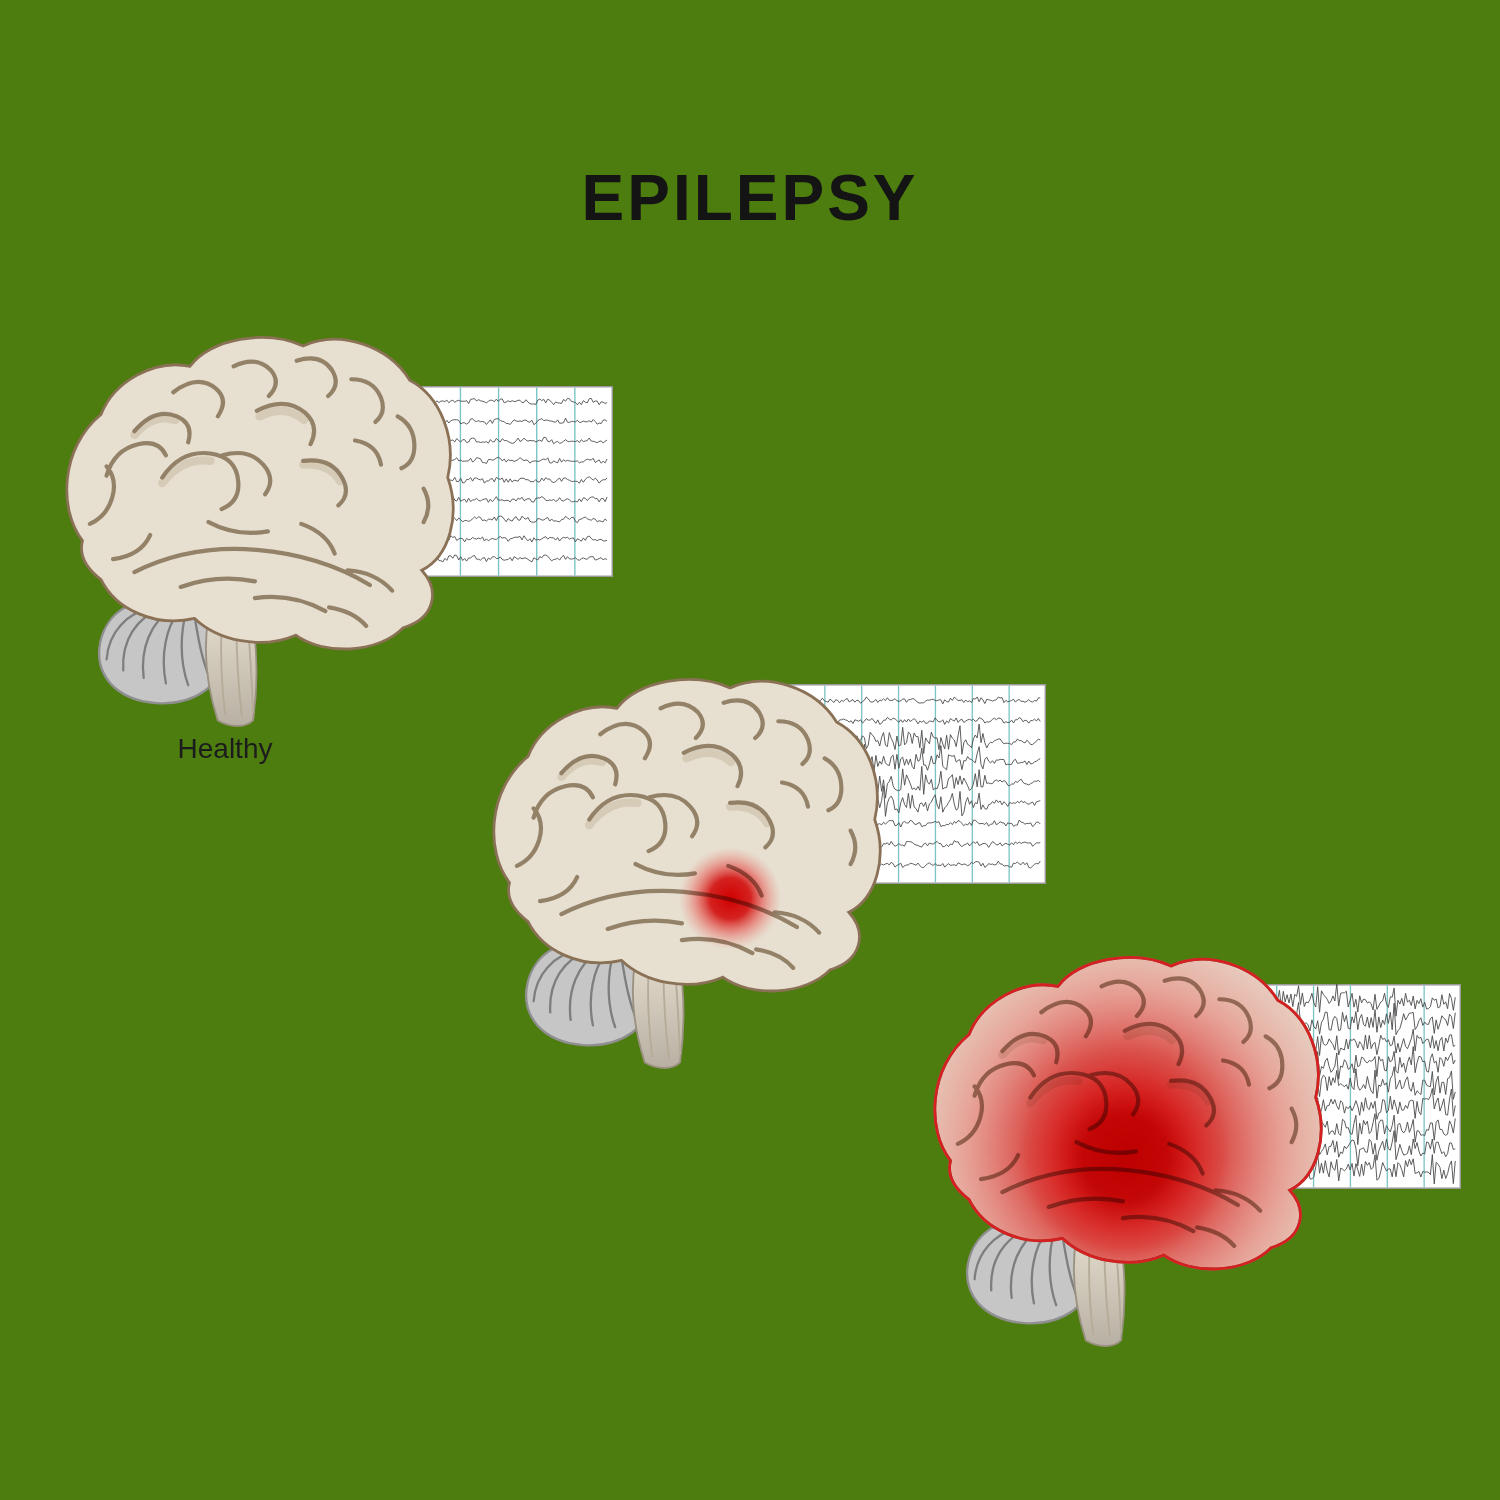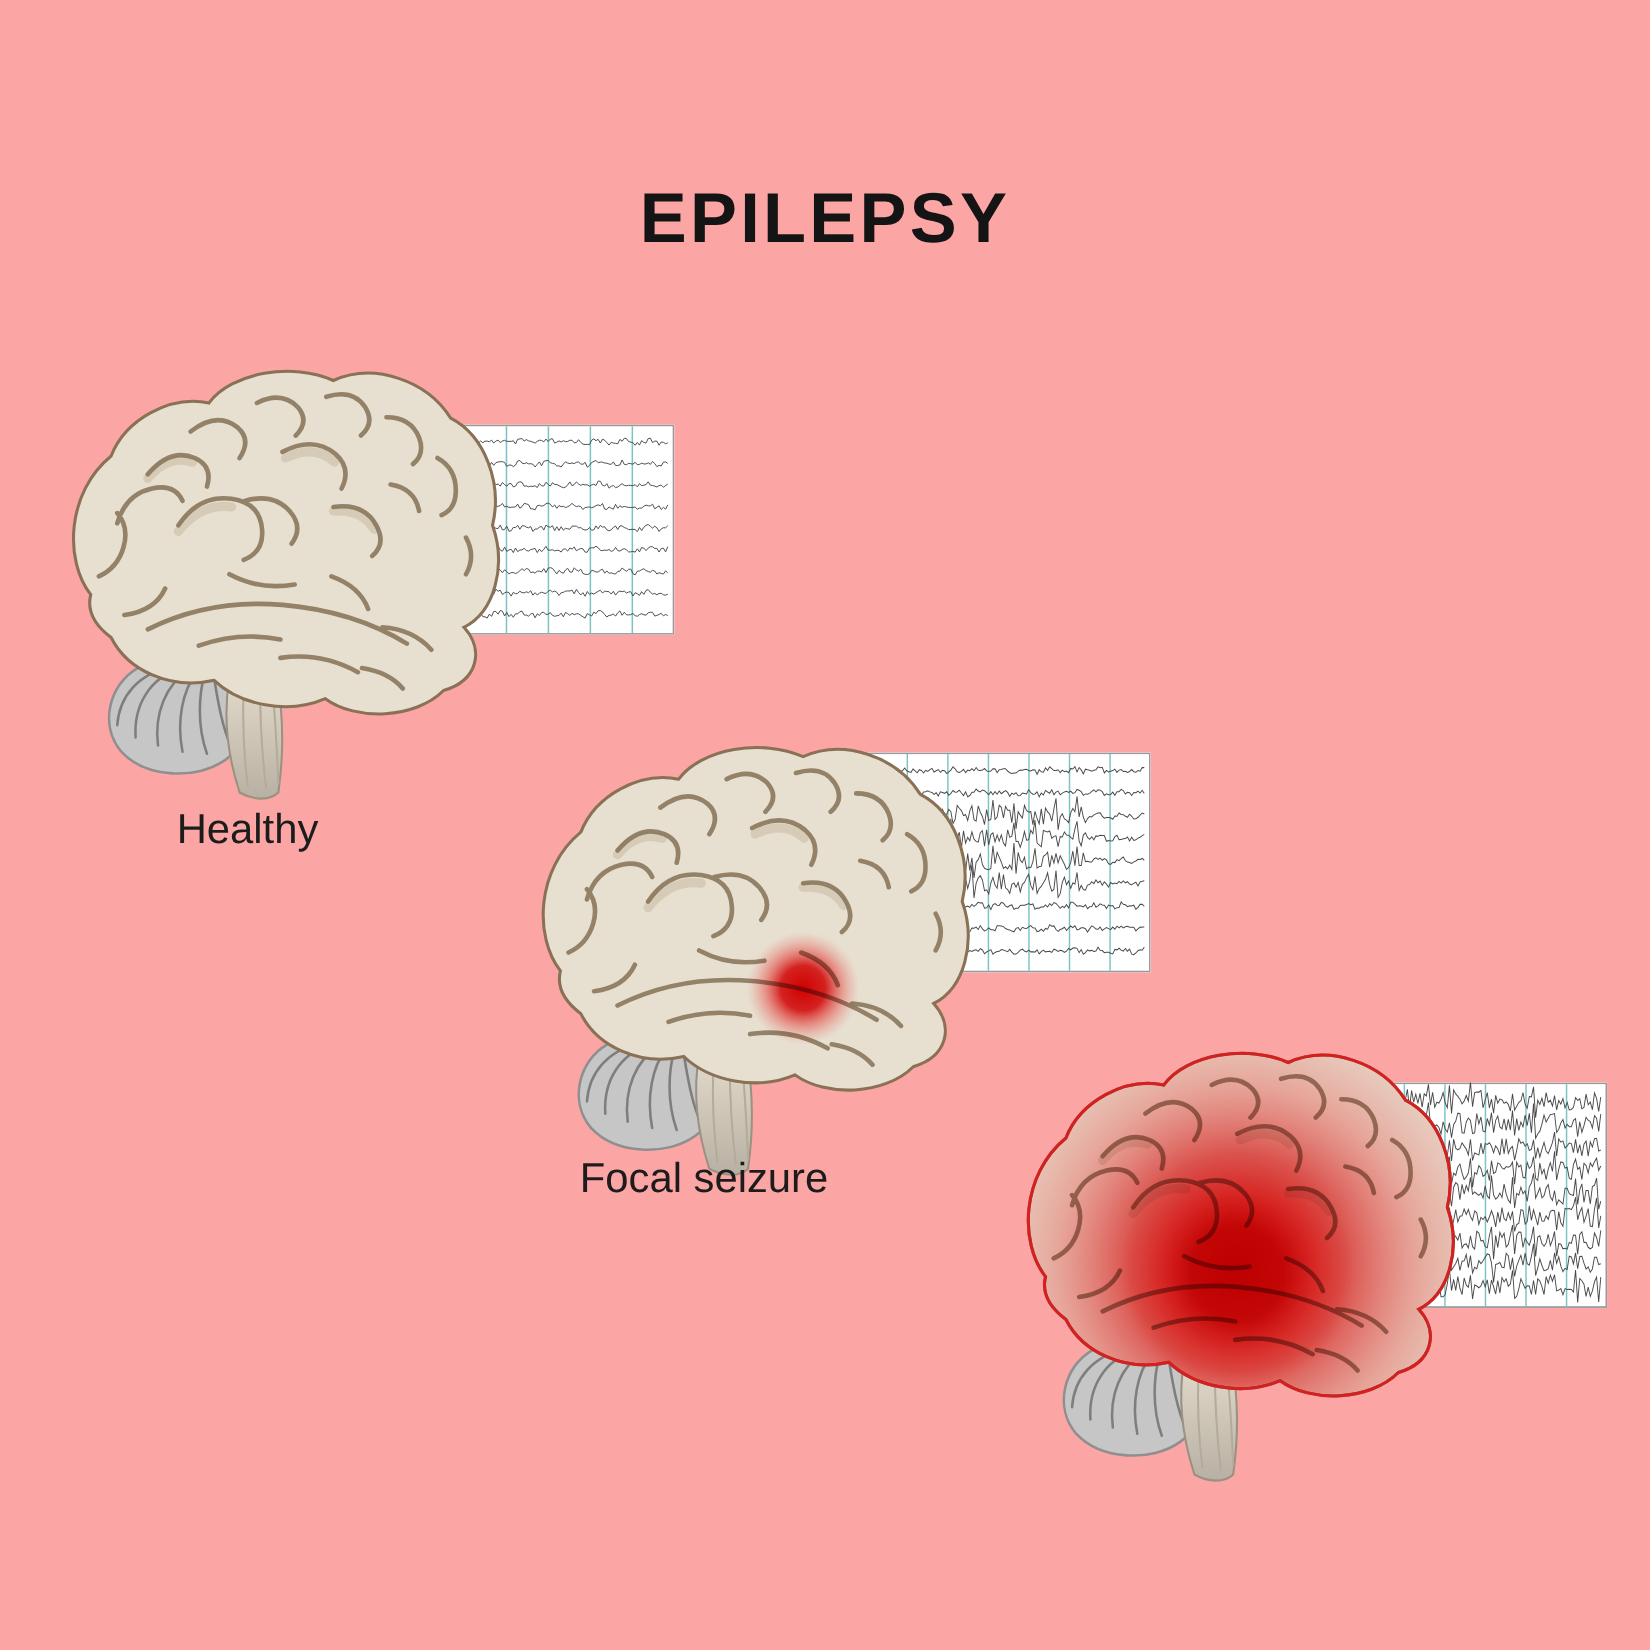--- a/index.html
+++ b/index.html
@@ -1,23 +1,23 @@
 <!DOCTYPE html>
 <html style="--background: #ffffff; --title-color: #141414; --brain-beige: #e7dfd0; --outline-brown: #8a7155; --sulci-brown: #8a775c; --cerebellum-gray: #c6c6c6; --eeg-grid-teal: #7cc4c4; --eeg-trace: #4a4a4a; --seizure-red: #e60000;"><head>
 <meta charset="utf-8">
 <style>
   html,body{margin:0;padding:0;background:#fff;}
-  #canvas{position:relative;width:1500px;height:1500px;background:#fca5a5;overflow:hidden;
+  #canvas{position:relative;width:1500px;height:1500px;background:#4d7c0f;overflow:hidden;
           font-family:"Liberation Sans",sans-serif;}
   .title{position:absolute;left:0;right:0;top:118px;text-align:center;
          font-size:64px;font-weight:bold;letter-spacing:3px;color:#141414;}
   .brain{position:absolute;z-index:2;}
   .eeg{position:absolute;z-index:1;background:#fff;}
   .eeg-frame{fill:#ffffff;stroke:#9a9a9a;stroke-width:1.5;}
-  .fig-label{position:absolute;z-index:3;text-align:center;font-size:38px;
+  .fig-label{position:absolute;z-index:3;text-align:center;font-size:28px;
              color:#1c1c1c;line-height:1.18;}
   .cerebrum{fill:var(--brain-beige,#e7dfd0);stroke:var(--outline-brown,#8a7155);stroke-width:3;}
   .sulci{fill:none;stroke:var(--sulci-brown,#8a775c);stroke-width:4.5;stroke-linecap:round;opacity:.9;}
   .sulci-light{fill:none;stroke:#cfc4ad;stroke-width:9;stroke-linecap:round;opacity:.75;}
   .cerebellum{fill:var(--cerebellum-gray,#c6c6c6);stroke:#8f8f8f;stroke-width:2.5;}
   .cb-stripes{fill:none;stroke:#7e7e7e;stroke-width:2.5;stroke-linecap:round;}
   .stem-fibers{fill:none;stroke:#b5ab99;stroke-width:2;}
   .red-outline{fill:none;stroke:#d42020;stroke-width:3;}
 </style>
 </head>
@@ -116,21 +116,20 @@
       <polyline points="6.0,96.5 8.0,95.8 10.0,97.0 12.0,93.0 14.0,96.8 16.0,97.3 18.0,96.3 20.0,94.9 22.0,95.1 24.0,96.7 26.0,98.5 28.0,97.5 30.0,94.6 32.0,97.7 34.0,97.0 36.0,95.1 38.0,93.8 40.0,93.3 42.0,97.3 44.0,96.2 46.0,98.3 48.0,99.6 50.0,94.9 52.0,95.1 54.0,95.1 56.0,100.0 58.0,95.1 60.0,82.3 62.0,99.0 64.0,96.5 66.0,102.9 68.0,103.6 70.0,92.6 72.0,89.0 74.0,96.8 76.0,103.9 78.0,99.3 80.0,82.5 82.0,95.9 84.0,89.3 86.0,88.3 88.0,91.9 90.0,100.5 92.0,99.7 94.0,105.1 96.0,89.7 98.0,104.6 100.0,93.4 102.0,111.3 104.0,97.3 106.0,95.1 108.0,90.0 110.0,99.4 112.0,102.7 114.0,103.6 116.0,104.0 118.0,102.9 120.0,82.8 122.0,98.7 124.0,88.6 126.0,92.8 128.0,97.3 130.0,102.8 132.0,101.3 134.0,103.3 136.0,99.8 138.0,103.7 140.0,80.4 142.0,107.6 144.0,88.6 146.0,95.5 148.0,97.7 150.0,92.9 152.0,103.2 154.0,101.6 156.0,102.2 158.0,97.0 160.0,85.0 162.0,102.5 164.0,101.1 166.0,101.0 168.0,92.1 170.0,90.9 172.0,88.4 174.0,101.8 176.0,91.2 178.0,98.1 180.0,89.6 182.0,97.9 184.0,91.7 186.0,95.3 188.0,99.2 190.0,103.8 192.0,102.0 194.0,97.7 196.0,87.4 198.0,100.4 200.0,83.5 202.0,100.3 204.0,100.3 206.0,89.0 208.0,96.9 210.0,96.5 212.0,97.1 214.0,97.2 216.0,94.5 218.0,93.5 220.0,94.9 222.0,93.7 224.0,95.6 226.0,94.1 228.0,95.3 230.0,98.7 232.0,99.3 234.0,97.4 236.0,97.7 238.0,95.0 240.0,95.9 242.0,94.2 244.0,92.8 246.0,96.0 248.0,97.2 250.0,97.6 252.0,98.5 254.0,97.0 256.0,96.2 258.0,94.7 260.0,94.9 262.0,94.0 264.0,95.6" fill="none" stroke="#4a4a4a" stroke-width="0.9"></polyline>
       <polyline points="6.0,118.0 8.0,114.1 10.0,113.9 12.0,116.4 14.0,116.0 16.0,115.5 18.0,116.4 20.0,116.4 22.0,117.9 24.0,118.3 26.0,117.8 28.0,115.2 30.0,114.2 32.0,116.3 34.0,114.3 36.0,115.0 38.0,114.1 40.0,117.1 42.0,113.7 44.0,118.1 46.0,117.9 48.0,117.9 50.0,118.7 52.0,117.5 54.0,116.8 56.0,116.4 58.0,121.2 60.0,100.0 62.0,121.6 64.0,113.6 66.0,119.0 68.0,117.3 70.0,119.3 72.0,125.5 74.0,118.4 76.0,112.3 78.0,107.6 80.0,106.8 82.0,121.4 84.0,112.9 86.0,117.4 88.0,112.7 90.0,115.7 92.0,112.2 94.0,112.1 96.0,120.6 98.0,113.5 100.0,99.4 102.0,129.0 104.0,116.1 106.0,111.4 108.0,109.3 110.0,113.0 112.0,122.6 114.0,121.8 116.0,125.6 118.0,115.7 120.0,110.8 122.0,117.5 124.0,120.4 126.0,106.6 128.0,121.2 130.0,108.3 132.0,120.0 134.0,121.5 136.0,124.9 138.0,116.9 140.0,115.8 142.0,119.4 144.0,115.3 146.0,123.7 148.0,116.9 150.0,115.2 152.0,111.0 154.0,108.1 156.0,117.9 158.0,121.7 160.0,109.9 162.0,125.0 164.0,120.7 166.0,118.8 168.0,115.6 170.0,112.5 172.0,106.7 174.0,117.0 176.0,123.0 178.0,121.4 180.0,104.7 182.0,128.6 184.0,125.2 186.0,115.2 188.0,110.6 190.0,117.3 192.0,113.9 194.0,120.5 196.0,115.7 198.0,116.7 200.0,106.4 202.0,122.3 204.0,117.9 206.0,121.6 208.0,122.1 210.0,117.6 212.0,117.1 214.0,114.6 216.0,116.3 218.0,113.0 220.0,115.5 222.0,114.0 224.0,117.8 226.0,114.7 228.0,116.8 230.0,119.4 232.0,115.3 234.0,116.6 236.0,115.8 238.0,116.4 240.0,114.4 242.0,115.9 244.0,113.9 246.0,115.6 248.0,114.6 250.0,116.7 252.0,117.2 254.0,116.1 256.0,115.1 258.0,118.4 260.0,114.8 262.0,114.3 264.0,113.7" fill="none" stroke="#4a4a4a" stroke-width="0.9"></polyline>
       <polyline points="6.0,134.5 8.0,137.2 10.0,135.6 12.0,135.0 14.0,135.2 16.0,133.8 18.0,136.6 20.0,137.9 22.0,136.0 24.0,135.2 26.0,137.2 28.0,137.6 30.0,138.4 32.0,134.7 34.0,136.3 36.0,134.9 38.0,134.4 40.0,136.0 42.0,135.0 44.0,135.3 46.0,137.7 48.0,136.5 50.0,138.0 52.0,135.3 54.0,133.8 56.0,134.7 58.0,133.6 60.0,132.5 62.0,135.3 64.0,133.9 66.0,135.6 68.0,135.0 70.0,134.8 72.0,139.4 74.0,137.9 76.0,136.9 78.0,135.1 80.0,136.8 82.0,136.2 84.0,135.4 86.0,133.6 88.0,135.0 90.0,134.8 92.0,138.1 94.0,136.8 96.0,136.2 98.0,137.4 100.0,134.8 102.0,136.5 104.0,135.0 106.0,132.9 108.0,133.4 110.0,133.2 112.0,138.1 114.0,137.7 116.0,135.2 118.0,139.4 120.0,135.1 122.0,134.0 124.0,135.4 126.0,135.6 128.0,132.9 130.0,133.7 132.0,136.3 134.0,137.1 136.0,135.7 138.0,135.2 140.0,139.1 142.0,138.1 144.0,138.1 146.0,135.6 148.0,135.4 150.0,135.4 152.0,134.9 154.0,134.0 156.0,135.0 158.0,134.3 160.0,139.0 162.0,138.0 164.0,138.1 166.0,136.9 168.0,137.2 170.0,135.2 172.0,137.1 174.0,134.1 176.0,135.7 178.0,133.1 180.0,133.9 182.0,135.9 184.0,138.2 186.0,136.5 188.0,137.5 190.0,134.9 192.0,137.9 194.0,132.8 196.0,132.8 198.0,134.4 200.0,136.3 202.0,136.0 204.0,136.1 206.0,136.9 208.0,135.1 210.0,138.5 212.0,136.8 214.0,136.6 216.0,133.3 218.0,137.2 220.0,136.1 222.0,134.3 224.0,135.3 226.0,135.5 228.0,138.4 230.0,135.3 232.0,136.2 234.0,135.7 236.0,138.7 238.0,137.6 240.0,137.5 242.0,132.6 244.0,134.7 246.0,135.1 248.0,136.7 250.0,135.9 252.0,136.1 254.0,135.4 256.0,139.0 258.0,137.4 260.0,134.7 262.0,134.6 264.0,136.5" fill="none" stroke="#4a4a4a" stroke-width="0.9"></polyline>
       <polyline points="6.0,155.7 8.0,155.3 10.0,157.2 12.0,153.6 14.0,154.6 16.0,157.1 18.0,157.0 20.0,154.9 22.0,154.2 24.0,157.0 26.0,156.5 28.0,155.2 30.0,157.7 32.0,157.8 34.0,153.4 36.0,154.5 38.0,154.5 40.0,154.9 42.0,156.3 44.0,157.3 46.0,157.7 48.0,155.2 50.0,157.4 52.0,158.0 54.0,155.7 56.0,153.7 58.0,155.2 60.0,156.4 62.0,155.7 64.0,157.6 66.0,154.3 68.0,157.9 70.0,156.6 72.0,159.4 74.0,158.5 76.0,158.7 78.0,156.9 80.0,153.5 82.0,153.2 84.0,156.5 86.0,156.1 88.0,155.1 90.0,157.9 92.0,155.7 94.0,157.6 96.0,159.1 98.0,158.9 100.0,155.6 102.0,155.9 104.0,154.9 106.0,157.0 108.0,153.5 110.0,156.4 112.0,158.2 114.0,157.3 116.0,155.6 118.0,157.1 120.0,157.1 122.0,158.1 124.0,153.6 126.0,153.6 128.0,153.8 130.0,154.4 132.0,156.1 134.0,156.9 136.0,157.5 138.0,158.4 140.0,159.0 142.0,156.0 144.0,155.2 146.0,157.8 148.0,155.0 150.0,155.8 152.0,156.0 154.0,154.7 156.0,153.5 158.0,155.5 160.0,155.6 162.0,158.8 164.0,158.3 166.0,156.6 168.0,158.5 170.0,156.0 172.0,156.7 174.0,152.7 176.0,154.1 178.0,153.8 180.0,157.0 182.0,158.6 184.0,157.0 186.0,156.3 188.0,155.0 190.0,157.9 192.0,155.8 194.0,153.9 196.0,155.4 198.0,153.7 200.0,157.3 202.0,156.7 204.0,155.5 206.0,155.5 208.0,156.3 210.0,159.3 212.0,156.4 214.0,153.7 216.0,154.9 218.0,156.6 220.0,156.8 222.0,154.8 224.0,157.8 226.0,156.4 228.0,155.3 230.0,156.2 232.0,157.1 234.0,154.8 236.0,156.7 238.0,154.0 240.0,155.6 242.0,154.0 244.0,155.5 246.0,154.5 248.0,154.1 250.0,155.0 252.0,155.0 254.0,154.9 256.0,158.2 258.0,156.5 260.0,154.8 262.0,155.0 264.0,154.6" fill="none" stroke="#4a4a4a" stroke-width="0.9"></polyline>
       <polyline points="6.0,176.8 8.0,178.1 10.0,174.0 12.0,177.1 14.0,174.0 16.0,175.7 18.0,177.6 20.0,176.8 22.0,177.4 24.0,178.9 26.0,175.9 28.0,177.5 30.0,176.8 32.0,176.0 34.0,175.0 36.0,174.1 38.0,174.5 40.0,173.8 42.0,177.6 44.0,174.7 46.0,177.8 48.0,178.8 50.0,176.9 52.0,176.1 54.0,177.6 56.0,177.4 58.0,176.7 60.0,175.4 62.0,176.0 64.0,176.3 66.0,177.5 68.0,175.9 70.0,178.4 72.0,179.4 74.0,179.3 76.0,175.9 78.0,174.1 80.0,175.2 82.0,175.0 84.0,172.9 86.0,173.8 88.0,175.0 90.0,176.2 92.0,177.9 94.0,178.3 96.0,177.0 98.0,175.6 100.0,176.5 102.0,175.4 104.0,174.9 106.0,176.4 108.0,173.9 110.0,175.1 112.0,178.5 114.0,176.9 116.0,175.9 118.0,174.8 120.0,178.9 122.0,177.3 124.0,176.5 126.0,176.3 128.0,174.8 130.0,175.1 132.0,175.9 134.0,176.7 136.0,174.6 138.0,177.0 140.0,178.9 142.0,178.8 144.0,177.2 146.0,175.2 148.0,174.4 150.0,176.0 152.0,176.8 154.0,175.2 156.0,176.8 158.0,176.7 160.0,177.0 162.0,175.0 164.0,178.6 166.0,176.5 168.0,175.2 170.0,176.8 172.0,176.5 174.0,176.2 176.0,177.3 178.0,174.4 180.0,175.2 182.0,176.4 184.0,175.5 186.0,175.9 188.0,177.2 190.0,176.2 192.0,173.8 194.0,175.1 196.0,173.4 198.0,173.1 200.0,173.7 202.0,177.5 204.0,174.8 206.0,178.8 208.0,177.4 210.0,175.1 212.0,175.9 214.0,175.5 216.0,176.4 218.0,176.0 220.0,172.7 222.0,175.4 224.0,175.6 226.0,177.5 228.0,177.2 230.0,177.2 232.0,178.1 234.0,178.7 236.0,174.6 238.0,175.0 240.0,173.6 242.0,175.3 244.0,176.1 246.0,173.8 248.0,176.2 250.0,174.3 252.0,178.8 254.0,179.3 256.0,177.6 258.0,175.8 260.0,174.9 262.0,175.4 264.0,172.6" fill="none" stroke="#4a4a4a" stroke-width="0.9"></polyline>
     </svg>
   <svg class="brain" viewBox="0 0 480 470" style="left:452px;top:634px;width:445px;height:436px">
     <use href="#brain-shape"></use>
     <circle cx="300" cy="285" r="55" fill="url(#focalGrad)" clip-path="url(#cerebrum-clip)" style="mix-blend-mode:multiply"></circle>
   </svg>
-  <div class="fig-label" style="left:470px;top:1050px;width:340px">Focal seizure</div>
 
   <svg class="eeg" viewBox="0 0 270 195" preserveAspectRatio="none" style="left:1203px;top:984px;width:258px;height:205px">
     <rect class="eeg-frame" x="0.75" y="0.75" width="268.5" height="193.5"></rect>
   <line x1="38.57142857142857" x2="38.57142857142857" y1="1.5" y2="193.5" stroke="#7cc4c4" stroke-width="1.4"></line>
       <line x1="77.14285714285714" x2="77.14285714285714" y1="1.5" y2="193.5" stroke="#7cc4c4" stroke-width="1.4"></line>
       <line x1="115.71428571428571" x2="115.71428571428571" y1="1.5" y2="193.5" stroke="#7cc4c4" stroke-width="1.4"></line>
       <line x1="154.28571428571428" x2="154.28571428571428" y1="1.5" y2="193.5" stroke="#7cc4c4" stroke-width="1.4"></line>
       <line x1="192.85714285714283" x2="192.85714285714283" y1="1.5" y2="193.5" stroke="#7cc4c4" stroke-width="1.4"></line>
       <line x1="231.42857142857142" x2="231.42857142857142" y1="1.5" y2="193.5" stroke="#7cc4c4" stroke-width="1.4"></line>
       <polyline points="6.0,15.4 8.0,16.1 10.0,20.0 12.0,16.9 14.0,17.6 16.0,14.3 18.0,14.5 20.0,11.1 22.0,28.6 24.0,14.2 26.0,13.2 28.0,16.6 30.0,22.9 32.0,9.3 34.0,9.5 36.0,21.3 38.0,13.8 40.0,6.7 42.0,23.3 44.0,12.7 46.0,12.8 48.0,14.4 50.0,24.8 52.0,18.7 54.0,11.0 56.0,14.1 58.0,7.2 60.0,-1.2 62.0,26.1 64.0,19.6 66.0,23.9 68.0,16.0 70.0,12.1 72.0,13.9 74.0,17.3 76.0,21.0 78.0,15.5 80.0,6.0 82.0,22.9 84.0,7.0 86.0,17.1 88.0,10.2 90.0,18.1 92.0,9.5 94.0,21.5 96.0,9.9 98.0,11.7 100.0,1.7 102.0,19.5 104.0,8.5 106.0,21.4 108.0,17.1 110.0,17.9 112.0,14.5 114.0,8.8 116.0,17.9 118.0,21.9 120.0,2.6 122.0,26.9 124.0,6.5 126.0,10.0 128.0,12.1 130.0,14.5 132.0,18.5 134.0,16.2 136.0,11.3 138.0,16.2 140.0,-0.3 142.0,21.0 144.0,8.8 146.0,8.4 148.0,8.4 150.0,6.9 152.0,21.9 154.0,15.4 156.0,8.9 158.0,22.0 160.0,14.5 162.0,26.6 164.0,11.2 166.0,17.9 168.0,14.4 170.0,14.9 172.0,18.1 174.0,16.9 176.0,19.0 178.0,24.7 180.0,9.8 182.0,24.1 184.0,20.7 186.0,17.2 188.0,15.9 190.0,8.8 192.0,18.9 194.0,22.3 196.0,12.2 198.0,12.5 200.0,3.9 202.0,30.6 204.0,15.4 206.0,19.1 208.0,13.7 210.0,20.9 212.0,8.9 214.0,17.2 216.0,15.4 218.0,20.4 220.0,11.5 222.0,23.7 224.0,15.6 226.0,18.7 228.0,14.0 230.0,22.0 232.0,17.3 234.0,23.8 236.0,23.4 238.0,21.5 240.0,13.1 242.0,15.5 244.0,14.3 246.0,22.8 248.0,21.6 250.0,10.2 252.0,19.3 254.0,17.0 256.0,23.5 258.0,9.1 260.0,13.8 262.0,25.0 264.0,12.6" fill="none" stroke="#4a4a4a" stroke-width="0.9"></polyline>

